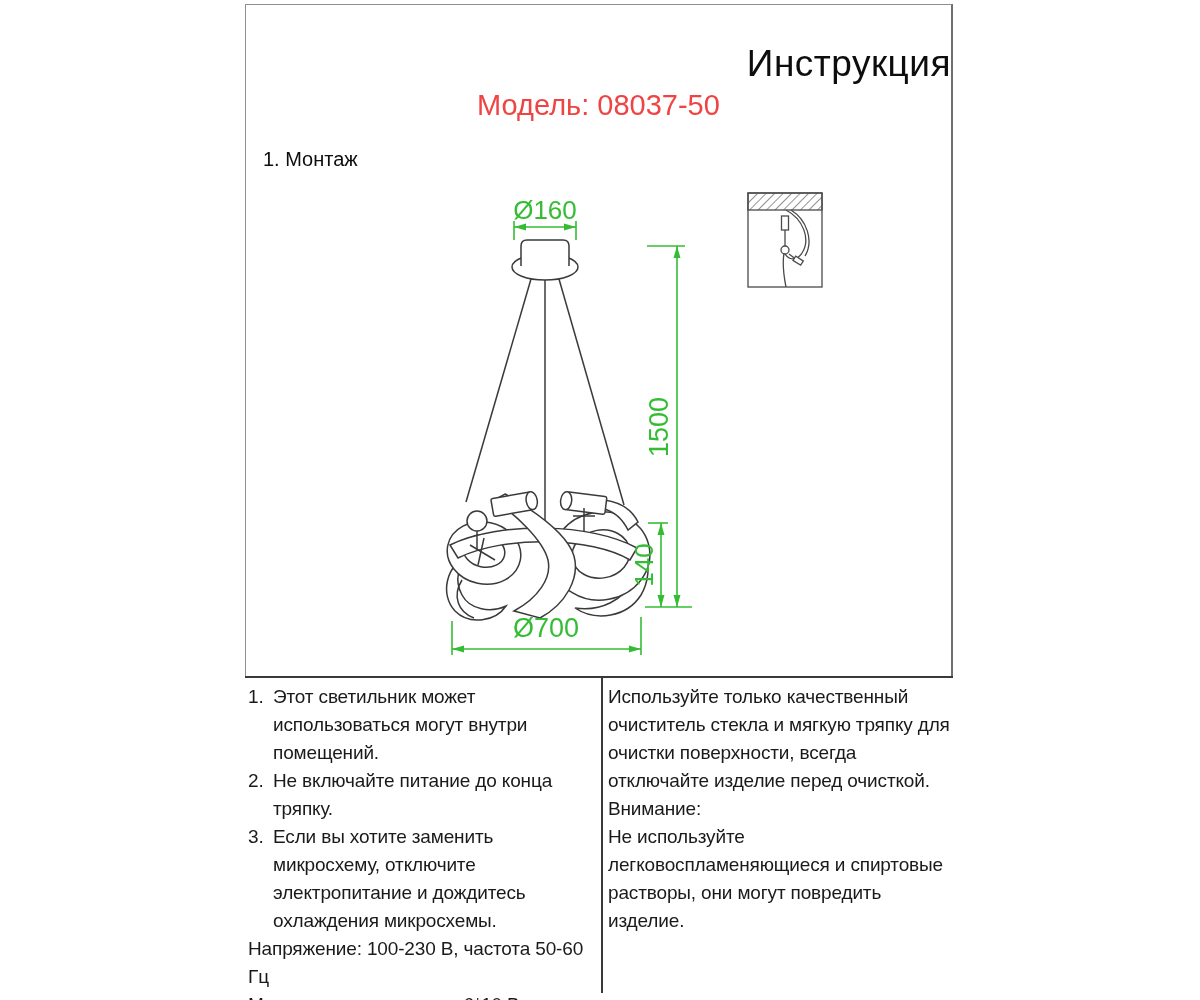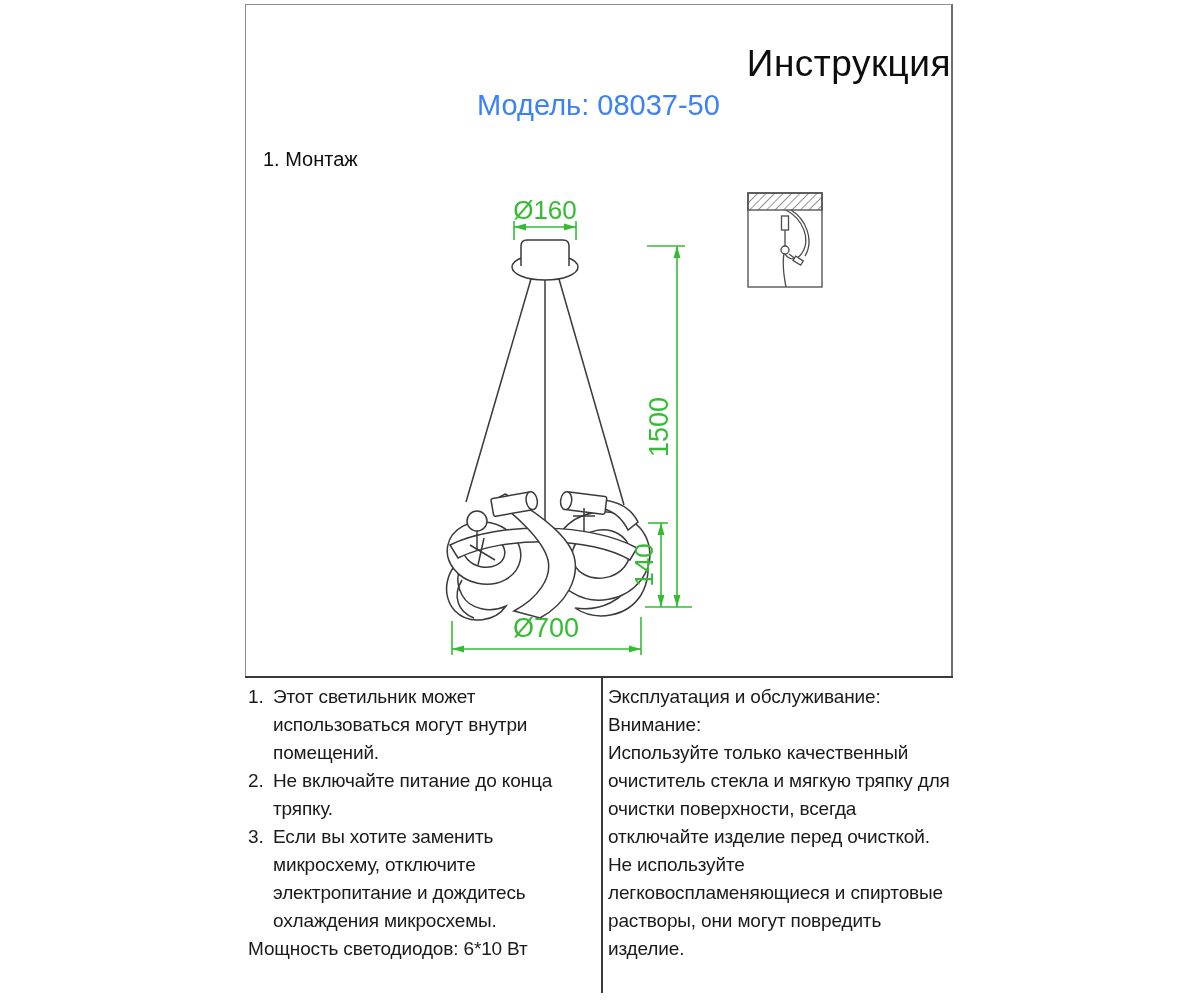--- a/index.html
+++ b/index.html
@@ -1,20 +1,20 @@
 <!DOCTYPE html>
 <html><head>
 <meta charset="utf-8">
 <style>
   html,body{margin:0;padding:0;background:#ffffff;}
   body{width:1200px;height:1000px;position:relative;font-family:"Liberation Sans",sans-serif;color:#1a1a1a;}
   .page{position:absolute;left:245px;top:4px;width:708px;height:989px;box-sizing:border-box;
         background:#fff;border:1px solid #8f8f8f;border-right:2px solid #6f6f6f;border-bottom:3px solid #262626;}
   .title{position:absolute;top:38px;left:0;right:0;text-align:right;font-size:37px;letter-spacing:0.5px;color:#0d0d0d;}
-  .model{position:absolute;top:84px;left:0;right:0;text-align:center;font-size:29px;color:#3b82f6;}
+  .model{position:absolute;top:84px;left:0;right:0;text-align:center;font-size:29px;color:#ef4444;}
   .section{position:absolute;top:143px;left:17px;font-size:20px;color:#0d0d0d;}
   svg.drawing{position:absolute;left:0;top:0;width:1200px;height:1000px;pointer-events:none;}
   svg text{font-family:"Liberation Sans",sans-serif;}
   .dim-label{font-size:26px;}
   .dim-label-lg{font-size:27px;}
   .panel{position:absolute;left:245px;top:676px;width:708px;height:317px;box-sizing:border-box;
          border-top:2px solid #3a3a3a;display:flex;background:#fff;}
   .col-left{width:356px;box-sizing:border-box;padding:5px 1px 0 3px;}
   .col-right{flex:1;box-sizing:border-box;border-left:2px solid #3a3a3a;padding:5px 2px 0 5px;}
   .panel,.panel p{font-size:19px;line-height:28px;letter-spacing:-0.15px;}
@@ -141,21 +141,21 @@
       <span class="txt">Этот светильник может использоваться могут внутри помещений.</span>
     </div>
     <div class="note-item">
       <span class="num">2.</span>
       <span class="txt">Не включайте питание до конца тряпку.</span>
     </div>
     <div class="note-item">
       <span class="num">3.</span>
       <span class="txt">Если вы хотите заменить микросхему, отключите электропитание и дождитесь охлаждения микросхемы.</span>
     </div>
+    <p>Напряжение: 100-230 В, частота 50-60 Гц</p>
     <p>Мощность светодиодов: 6*10 Вт</p>
   </div>
   <div class="col-right">
-    <p>Эксплуатация и обслуживание:</p>
+    <p>Используйте только качественный очиститель стекла и мягкую тряпку для очистки поверхности, всегда отключайте изделие перед очисткой.</p>
     <p>Внимание:</p>
-    <p>Используйте только качественный очиститель стекла и мягкую тряпку для очистки поверхности, всегда отключайте изделие перед очисткой.</p>
     <p>Не используйте легковоспламеняющиеся и спиртовые растворы, они могут повредить изделие.</p>
   </div>
 </div>
 
 </body></html>

